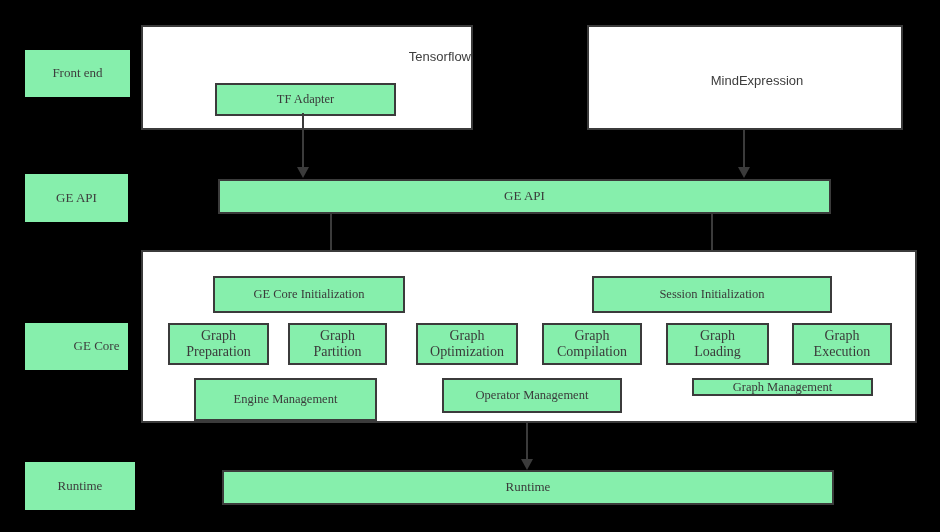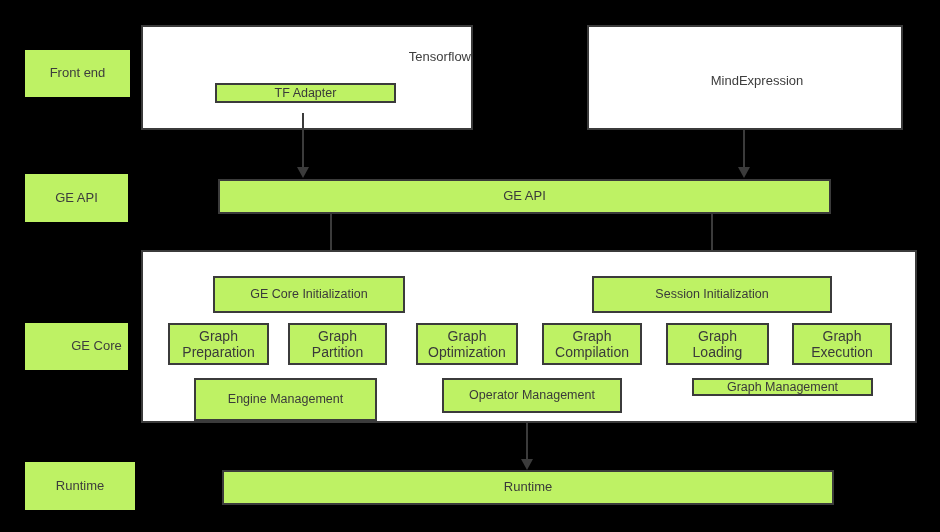--- a/index.html
+++ b/index.html
@@ -13,28 +13,29 @@
     width: 940px;
     height: 532px;
     background: #000000;
     font-family: "Liberation Sans", sans-serif;
     overflow: hidden;
   }
   
   .node {
     position: absolute;
     box-sizing: border-box;
-    background: #bef264;
+    background: #86efac;
     color: #3a3a3a;
     display: flex;
     align-items: center;
     justify-content: center;
     text-align: center;
     line-height: 1.15;
     white-space: pre-line;
+    font-family: Liberation Serif, serif;
   }
   
   .layer-label {
     border: none;
     font-size: 13px;
     color: #3d3d3d;
   }
   
   .boxed {
     border: 2px solid #3b3b3b;
@@ -97,21 +98,21 @@
   <div class="node layer-label" style="left:25px; top:50px; width:105px; height:47px;">Front end</div>
 
   <div class="node layer-label" style="left:25px; top:174px; width:103px; height:48px;">GE API</div>
 
   <div class="node layer-label" style="left:25px; top:323px; width:103px; height:47px;padding-left:40px;">GE Core</div>
 
   <div class="node layer-label" style="left:25px; top:462px; width:110px; height:48px;">Runtime</div>
 
   <div class="container-box" style="left:141px; top:25px; width:332px; height:105px;">
     <div class="container-title" style="top:22px;text-align:right;">Tensorflow</div>
-    <div class="node boxed sub-box" style="left:72px; top:56px; width:181px; height:20px;">TF Adapter</div>
+    <div class="node boxed sub-box" style="left:72px; top:56px; width:181px; height:33px;">TF Adapter</div>
   </div>
 
   <div class="container-box" style="left:587px; top:25px; width:316px; height:105px;">
     <div class="container-title" style="top:46px;padding-left:24px;">MindExpression</div>
   </div>
 
   <div class="arrow" style="left:297px; top:113px; width:12px; height:65px;">
     <div class="shaft" style="height:54px;"></div>
     <div class="head"></div>
   </div>

